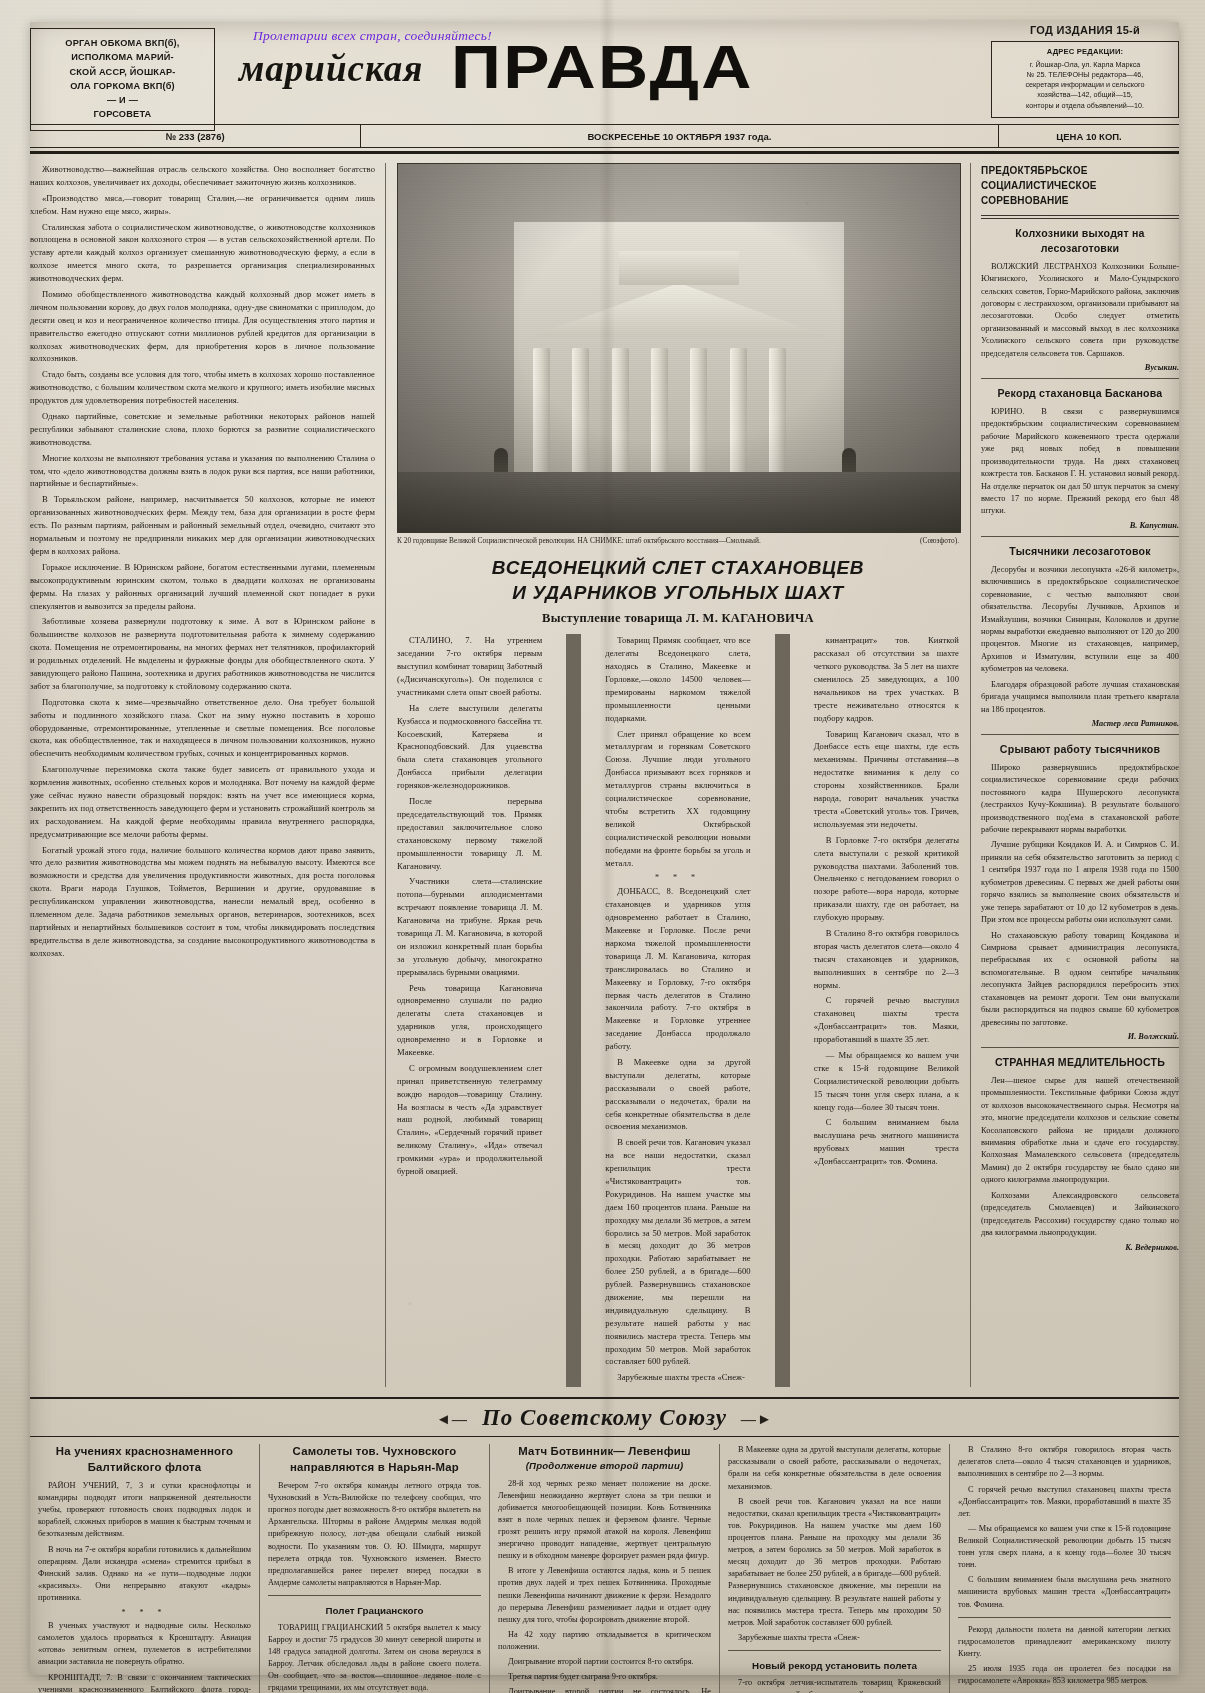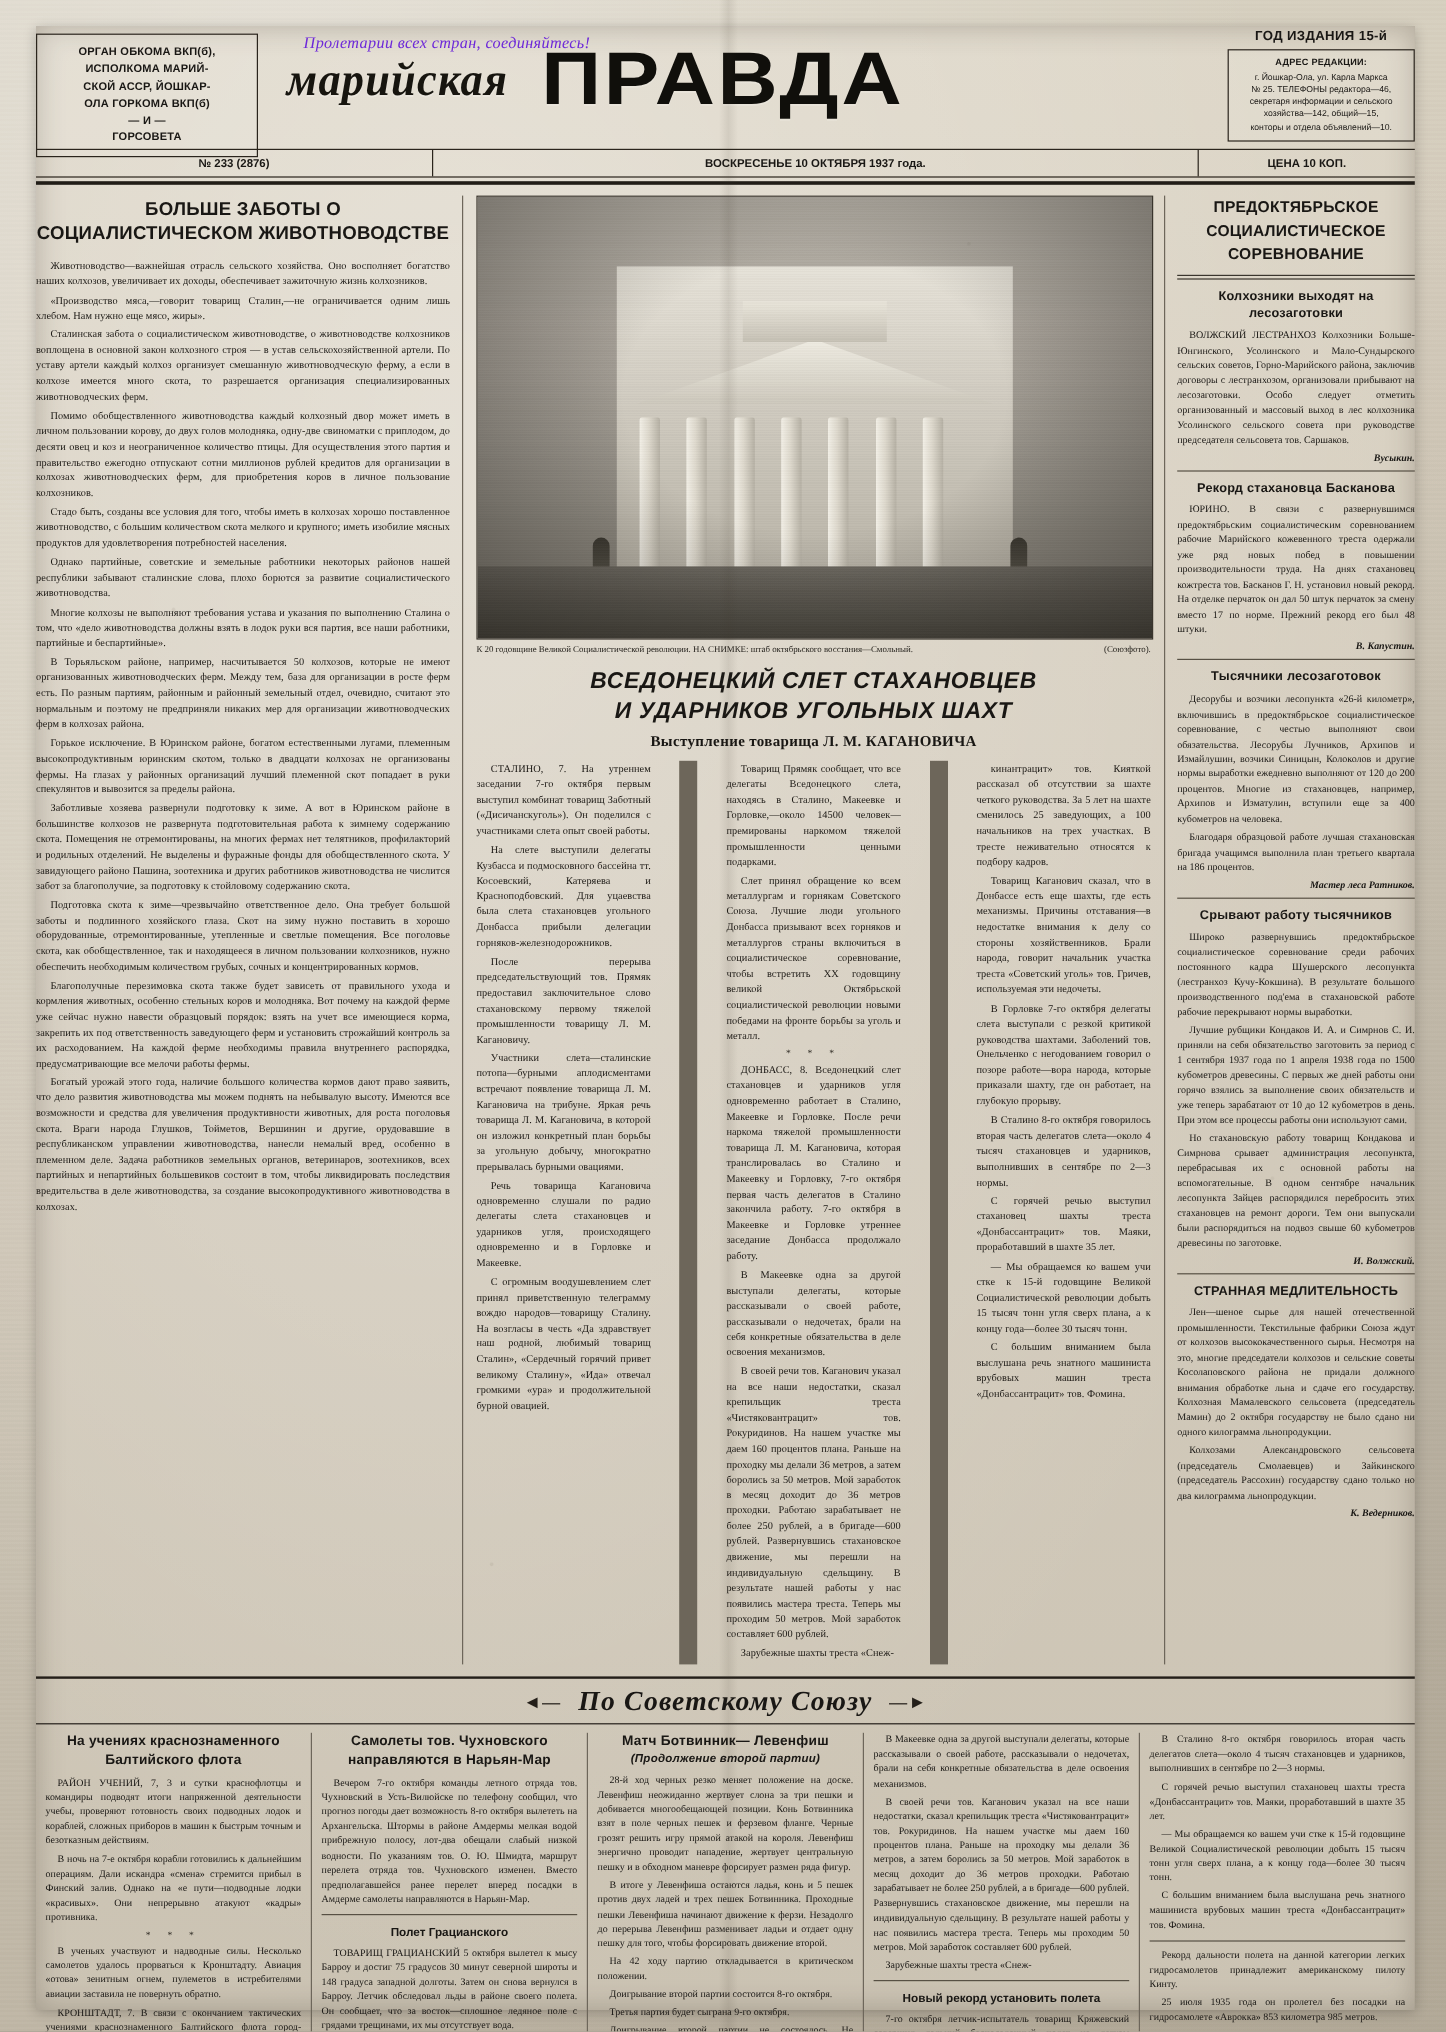--- a/index.html
+++ b/index.html
@@ -91,21 +91,21 @@
     font-size:62px;
     line-height:.88;
     letter-spacing:2px;
     color:#100f0b;
     transform:scaleX(1.12);
     transform-origin:left bottom;
     margin-bottom:2px;
     text-shadow:0 1px 0 rgba(255,255,255,.18);
   }
   .box-right{
-    width:156px;
+    width:188px;
     text-align:center;
     margin-top:2px;
   }
   .god{
     font-family:"Liberation Sans", sans-serif;
     font-weight:bold;font-size:11px;
     letter-spacing:.3px;
     margin-bottom:5px;
   }
   .addr{
@@ -231,22 +231,22 @@
     margin:0 0 8px;letter-spacing:.3px;
   }
   .three{display:flex;gap:16px;}
   .three > div{flex:1;padding:0 7px;}
   .three > div:first-child{padding-left:0;}
   .three > div:last-child{padding-right:0;}
   .three .sep{flex:0 0 1px;background:#6d665a;margin:0 1px;}
   .stars{text-align:center;letter-spacing:6px;font-size:8px;margin:4px 0 3px;color:#2a261f;}
   
   .rc-kicker{
-    text-align:center;font-family:"Liberation Sans", sans-serif;
-    font-weight:bold;font-size:13px;line-height:1.5;letter-spacing:.2px;
+    font-family:"Liberation Sans", sans-serif;
+    font-weight:bold;font-size:10px;line-height:1.5;letter-spacing:.2px;
     margin-bottom:4px;
   }
   .rc-h{
     text-align:center;font-family:"Liberation Sans", sans-serif;
     font-weight:bold;font-size:10.6px;line-height:1.4;
     margin:7px 0 5px;letter-spacing:.2px;
   }
   p.rbody{font-size:8.4px;line-height:1.48;text-align:justify;margin:0 0 3px;text-indent:10px;}
   .sig{text-align:right;font-style:italic;font-size:8.3px;margin:3px 0 6px;font-weight:bold;}
   .hr-s{border-top:1px solid #575044;margin:6px 0;}
@@ -332,21 +332,20 @@
     <div class="issuebar">
       <div class="cell ib-num">№ 233 (2876)</div>
       <div class="cell ib-date">ВОСКРЕСЕНЬЕ 10 ОКТЯБРЯ 1937 года.</div>
       <div class="cell ib-price">ЦЕНА 10 КОП.</div>
     </div>
     <div class="rule-thick"></div>
 
     <div class="cols">
 
       <div class="col-left">
-        <h1 class="lead">БОЛЬШЕ ЗАБОТЫ О СОЦИАЛИСТИЧЕСКОМ ЖИВОТНОВОДСТВЕ</h1>
         <p class="body">Животноводство—важнейшая отрасль сельского хозяйства. Оно восполняет богатство наших колхозов, увеличивает их доходы, обеспечивает зажиточную жизнь колхозников.</p>
         <p class="body">«Производство мяса,—говорит товарищ Сталин,—не ограничивается одним лишь хлебом. Нам нужно еще мясо, жиры».</p>
         <p class="body">Сталинская забота о социалистическом животноводстве, о животноводстве колхозников воплощена в основной закон колхозного строя — в устав сельскохозяйственной артели. По уставу артели каждый колхоз организует смешанную животноводческую ферму, а если в колхозе имеется много скота, то разрешается организация специализированных животноводческих ферм.</p>
         <p class="body">Помимо обобществленного животноводства каждый колхозный двор может иметь в личном пользовании корову, до двух голов молодняка, одну-две свиноматки с приплодом, до десяти овец и коз и неограниченное количество птицы. Для осуществления этого партия и правительство ежегодно отпускают сотни миллионов рублей кредитов для организации в колхозах животноводческих ферм, для приобретения коров в личное пользование колхозников.</p>
         <p class="body">Стадо быть, созданы все условия для того, чтобы иметь в колхозах хорошо поставленное животноводство, с большим количеством скота мелкого и крупного; иметь изобилие мясных продуктов для удовлетворения потребностей населения.</p>
         <p class="body">Однако партийные, советские и земельные работники некоторых районов нашей республики забывают сталинские слова, плохо борются за развитие социалистического животноводства.</p>
         <p class="body">Многие колхозы не выполняют требования устава и указания по выполнению Сталина о том, что «дело животноводства должны взять в лодок руки вся партия, все наши работники, партийные и беспартийные».</p>
         <p class="body">В Торьяльском районе, например, насчитывается 50 колхозов, которые не имеют организованных животноводческих ферм. Между тем, база для организации в росте ферм есть. По разным партиям, районным и районный земельный отдел, очевидно, считают это нормальным и поэтому не предприняли никаких мер для организации животноводческих ферм в колхозах района.</p>
         <p class="body">Горькое исключение. В Юринском районе, богатом естественными лугами, племенным высокопродуктивным юринским скотом, только в двадцати колхозах не организованы фермы. На глазах у районных организаций лучший племенной скот попадает в руки спекулянтов и вывозится за пределы района.</p>
         <p class="body">Заботливые хозяева развернули подготовку к зиме. А вот в Юринском районе в большинстве колхозов не развернута подготовительная работа к зимнему содержанию скота. Помещения не отремонтированы, на многих фермах нет телятников, профилакторий и родильных отделений. Не выделены и фуражные фонды для обобществленного скота. У завидующего районо Пашина, зоотехника и других работников животноводства не числится забот за благополучие, за подготовку к стойловому содержанию скота.</p>

